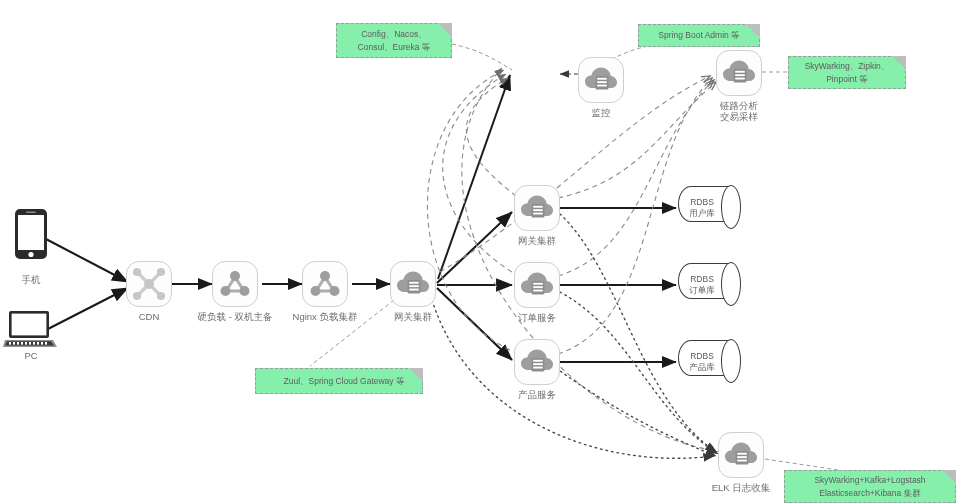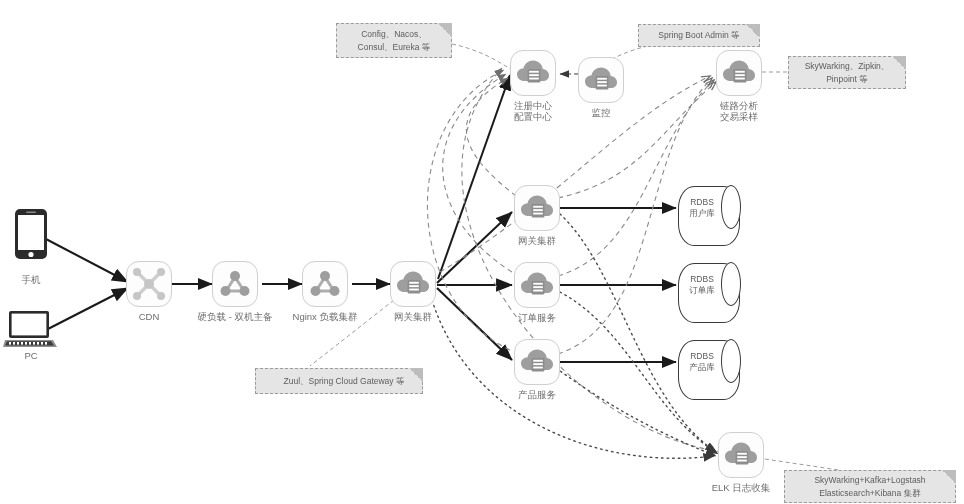--- a/index.html
+++ b/index.html
@@ -19,39 +19,39 @@
     display:flex;align-items:center;justify-content:center;
   }
   .node .caption{
     position:absolute;left:50%;transform:translateX(-50%);
     top:50px;white-space:nowrap;text-align:center;
     font-size:9.5px;color:#6e6e6e;line-height:11.5px;
   }
   .node .caption.two{line-height:11px;}
 
   
-  .db{position:absolute;width:62px;height:60px;text-decoration:underline;}
+  .db{position:absolute;width:62px;height:36px;text-decoration:underline;}
   .db .body{
     position:absolute;inset:0;border:1.2px solid #3a3a3a;border-radius:16px/22px;
     background:#fff;box-sizing:border-box;
   }
   .db .cap{
     position:absolute;right:-1px;top:-1px;width:20px;height:44px;
     border:1.2px solid #3a3a3a;border-radius:50%/50%;
     background:#fff;box-sizing:border-box;border-left-color:#3a3a3a;
   }
   .db .dbtext{
     position:absolute;left:0;top:0;width:48px;height:44px;
     display:flex;flex-direction:column;align-items:center;justify-content:center;
     font-size:8.5px;color:#5a5a5a;line-height:11px;z-index:2;
   }
 
   
   .note{
-    position:absolute;border:1px dashed #9b9b9b;background:#e5e5e5;
+    position:absolute;border:1px dashed #9b9b9b;background:#86efac;
     box-sizing:border-box;display:flex;align-items:center;justify-content:center;
     text-align:center;font-size:8.5px;color:#5d5d5d;line-height:13px;
     padding:3px 6px;
   }
   .note .fold{
     position:absolute;right:-1px;top:-1px;width:14px;height:14px;
     background:linear-gradient(225deg,#bdbdbd 0 50%,transparent 50%);
   }
 
   
@@ -228,37 +228,20 @@
         <g fill="#ffffff">
             <rect x="13.2" y="11.8" width="9.6" height="1.9"></rect>
             <rect x="13.2" y="15.2" width="9.6" height="1.9"></rect>
             <rect x="13.2" y="18.6" width="9.6" height="1.9"></rect>
           </g>
       </svg>
     </div>
     <span class="caption">网关集群</span>
   </div>
 
-  <div class="node" style="left:510px;top:50px;">
-    <div class="chip">
-      <svg width="34" height="28" viewBox="0 0 34 28">
-        <path d="M9,22 C3.5,22 1,18.6 1,15.2 C1,11.8 4,9.2 7.4,9.4 C8.4,4.8 12.6,1.6 17.2,1.6 C22.2,1.6 26.2,5.2 26.8,10 C30.4,10.4 33,13.2 33,16.4 C33,19.6 30.4,22 26.6,22 Z" fill="#9e9e9e"></path>
-        <rect x="11.5" y="10" width="13" height="13.6" rx="1.6" fill="#8d8d8d"></rect>
-        <g fill="#ffffff">
-            <rect x="13.2" y="11.8" width="9.6" height="1.9"></rect>
-            <rect x="13.2" y="15.2" width="9.6" height="1.9"></rect>
-            <rect x="13.2" y="18.6" width="9.6" height="1.9"></rect>
-          </g>
-      </svg>
-    </div>
-    <span class="caption two">
-      <span>注册中心</span><br>
-      <span>配置中心</span>
-    </span>
-  </div>
 
   <div class="node" style="left:578px;top:57px;border-radius:23px;">
     <div class="chip">
       <svg width="34" height="28" viewBox="0 0 34 28">
         <path d="M9,22 C3.5,22 1,18.6 1,15.2 C1,11.8 4,9.2 7.4,9.4 C8.4,4.8 12.6,1.6 17.2,1.6 C22.2,1.6 26.2,5.2 26.8,10 C30.4,10.4 33,13.2 33,16.4 C33,19.6 30.4,22 26.6,22 Z" fill="#9e9e9e"></path>
         <rect x="11.5" y="10" width="13" height="13.6" rx="1.6" fill="#8d8d8d"></rect>
         <g fill="#ffffff">
             <rect x="13.2" y="11.8" width="9.6" height="1.9"></rect>
             <rect x="13.2" y="15.2" width="9.6" height="1.9"></rect>
             <rect x="13.2" y="18.6" width="9.6" height="1.9"></rect>

